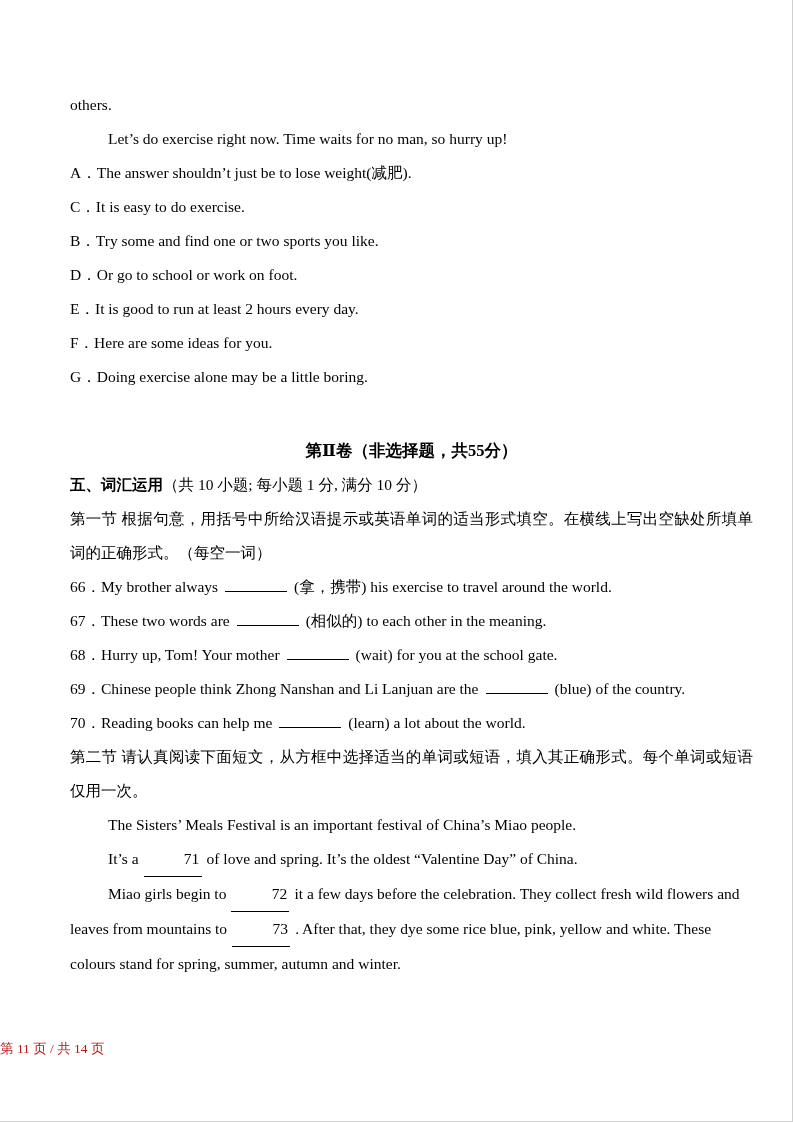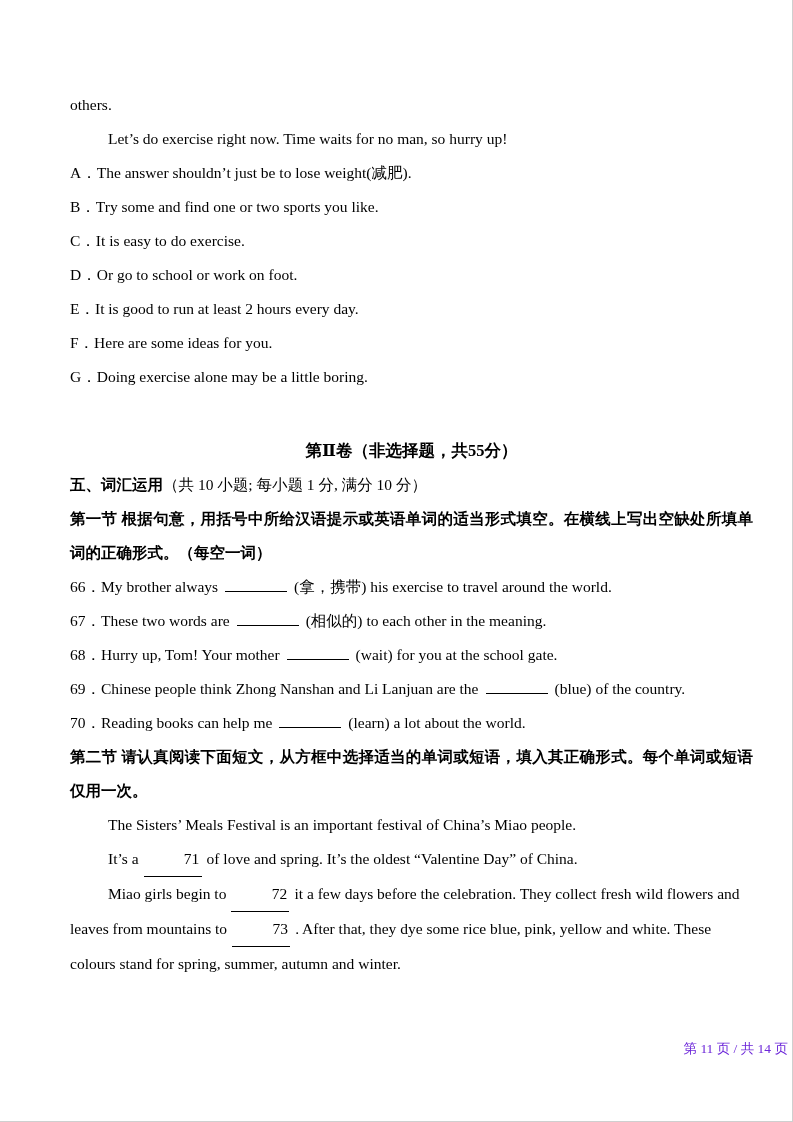--- a/index.html
+++ b/index.html
@@ -12,21 +12,21 @@
     color:#000;
     font-family:"Liberation Serif","DejaVu Serif",serif;
     font-size:15.5px;
     padding:88px 39px 0 70px;
     overflow:hidden;
     border-right:1px solid #cfcfcf;
     border-bottom:1px solid #cfcfcf;
   }
   .line { line-height:34px; white-space:normal; }
   .indent { text-indent:38px; }
-  .intro { line-height:34px; text-align:justify;font-weight:bold; }
+  .intro { line-height:34px; text-align:justify; }
   .section-title {
     text-align:center;
     font-weight:bold;
     font-size:16.5px;
     line-height:34px;
     margin-top:40px;
   }
   .part-heading { line-height:34px; }
   .part-heading .bold { font-weight:bold; }
   .blank {
@@ -50,36 +50,36 @@
     justify-content:center;
     align-items:center;
     gap:16px;
     height:38px;
     font-size:15px;
   }
   .footer {
     position:absolute;
     left:0; right:4px;
     top:1040px;
-    text-align:right;
+    text-align:left;
     font-size:13.5px;
-    color:#6d28d9;
+    color:#b91c1c;
   }
 </style>
 </head>
 <body>
 
 <div class="page">
 
   <p class="line">others.</p>
   <p class="line indent">Let’s do exercise right now. Time waits for no man, so hurry up!</p>
 
   <p class="line">A．The answer shouldn’t just be to lose weight(减肥).</p>
+  <p class="line">C．It is easy to do exercise.</p>
   <p class="line">B．Try some and find one or two sports you like.</p>
-  <p class="line">C．It is easy to do exercise.</p>
   <p class="line">D．Or go to school or work on foot.</p>
   <p class="line">E．It is good to run at least 2 hours every day.</p>
   <p class="line">F．Here are some ideas for you.</p>
   <p class="line">G．Doing exercise alone may be a little boring.</p>
 
   <h2 class="section-title">第Ⅱ卷（非选择题，共55分）</h2>
 
   <p class="part-heading"><span class="bold">五、词汇运用</span><span>（共 10 小题; 每小题 1 分, 满分 10 分）</span></p>
 
   <p class="intro">第一节 根据句意，用括号中所给汉语提示或英语单词的适当形式填空。在横线上写出空缺处所填单词的正确形式。（每空一词）</p>

